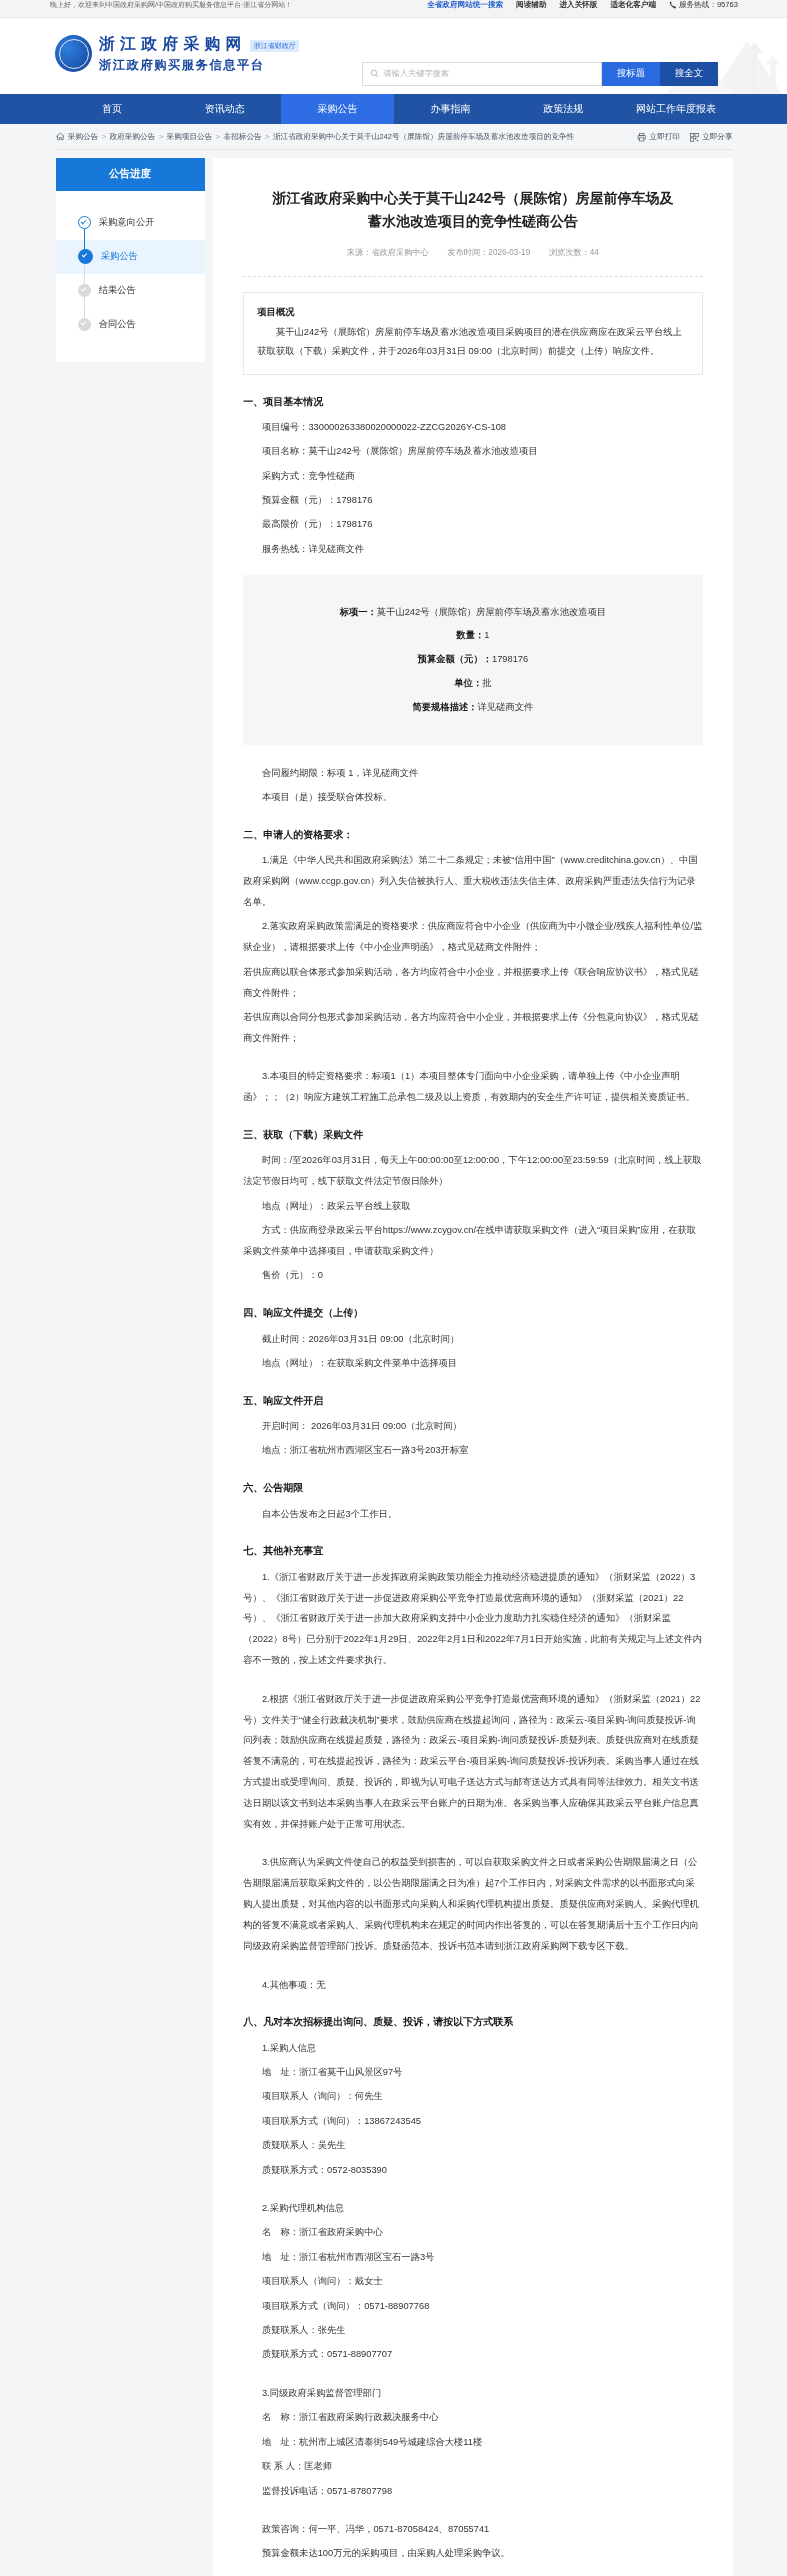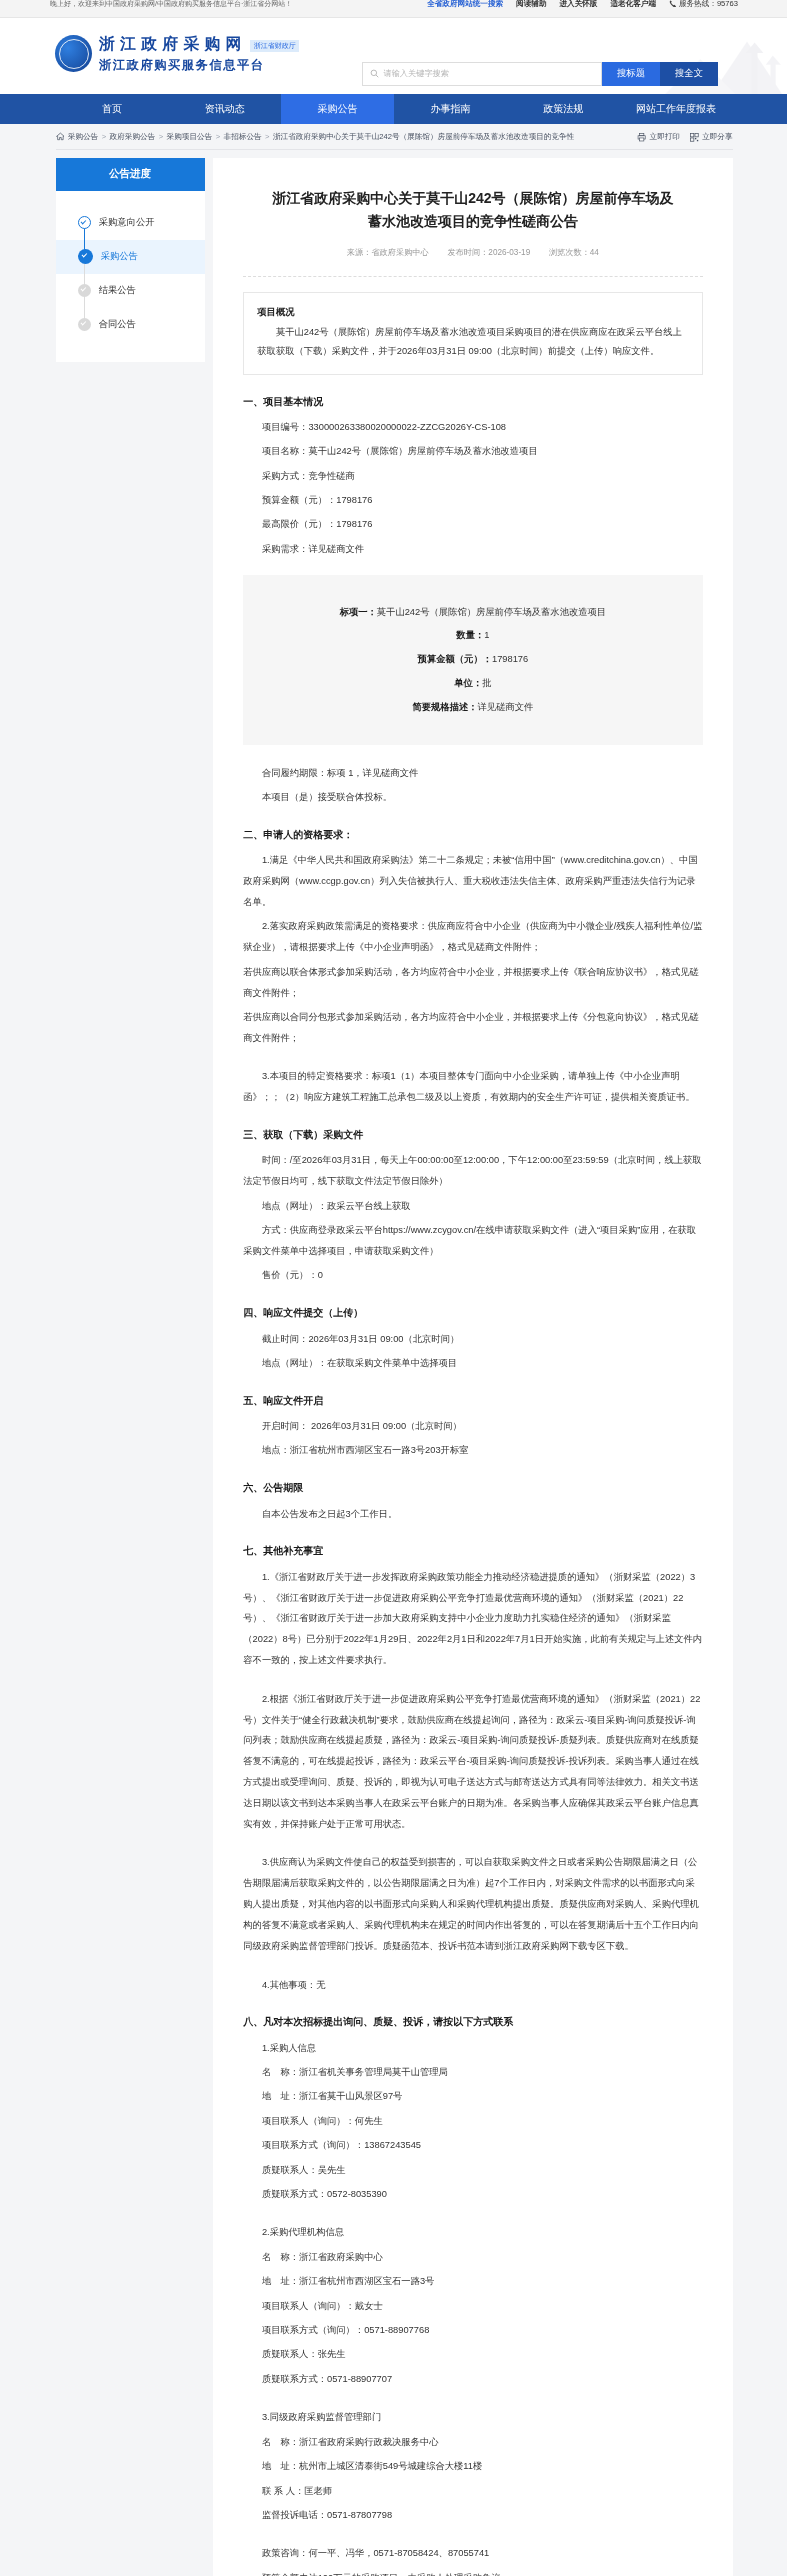--- a/index.html
+++ b/index.html
@@ -3,21 +3,21 @@
 <meta charset="utf-8">
 <style>
   * { box-sizing: border-box; margin: 0; padding: 0; }
   body {
     width: 788px; margin: 0 auto; background: #f4f5f7;
     font-family: "Liberation Sans", "DejaVu Sans", sans-serif;
     color: #333;
   }
   
   .topbar { height: 17.5px; background: #f4f4f4; border-bottom: 0.6px solid #e6e6e6;
-    display: flex; align-items: flex-end; justify-content: space-between; padding: 8px 50px;
+    display: flex; align-items: flex-start; justify-content: space-between; padding: 0 50px;
     font-size: 7px; color: #666; }
   .topbar-right { display: flex; align-items: center; gap: 13px; }
   .topbar-right .tlink { color: #333; font-weight: bold; cursor: pointer; font-size: 7.6px; }
   .topbar-right .tlink.blue { color: #2a63d4; }
   .hotline { display: flex; align-items: center; gap: 2.3px; color: #333; font-size: 7.6px; }
   
   .header { height: 76px; background: #fff; position: relative; overflow: hidden; }
   .logo-wrap { position: absolute; left: 55px; top: 16.3px; display: flex; align-items: center; }
   .logo-circle { width: 37px; height: 37px; border-radius: 50%;
     background: radial-gradient(circle at 35% 35%, #2f7fe0, #123f8f); position: relative; flex: 0 0 37px; }
@@ -229,21 +229,21 @@
         <div class="overview-box">
           <div class="ob-title">项目概况</div>
           <p>莫干山242号（展陈馆）房屋前停车场及蓄水池改造项目采购项目的潜在供应商应在政采云平台线上获取获取（下载）采购文件，并于2026年03月31日 09:00（北京时间）前提交（上传）响应文件。</p>
         </div>
         <div class="sec-h">一、项目基本情况</div>
         <p class="para ind">项目编号：330000263380020000022-ZZCG2026Y-CS-108</p>
         <p class="para ind">项目名称：莫干山242号（展陈馆）房屋前停车场及蓄水池改造项目</p>
         <p class="para ind">采购方式：竞争性磋商</p>
         <p class="para ind">预算金额（元）：1798176</p>
         <p class="para ind">最高限价（元）：1798176</p>
-        <p class="para ind">采购需求：详见磋商文件</p>
+        <p class="para ind">服务热线：详见磋商文件</p>
         <div class="graybox">
           <div class="gline"><b>标项一：</b>莫干山242号（展陈馆）房屋前停车场及蓄水池改造项目</div>
           <div class="gline"><b>数量：</b>1</div>
           <div class="gline"><b>预算金额（元）：</b>1798176</div>
           <div class="gline"><b>单位：</b>批</div>
           <div class="gline"><b>简要规格描述：</b>详见磋商文件</div>
         </div>
         <p class="para ind">合同履约期限：标项 1，详见磋商文件</p>
         <p class="para ind">本项目（是）接受联合体投标。</p>
         <div class="sec-h">二、申请人的资格要求：</div>
@@ -265,21 +265,20 @@
         <p class="para ind">地点：浙江省杭州市西湖区宝石一路3号203开标室</p>
         <div class="sec-h">六、公告期限</div>
         <p class="para ind">自本公告发布之日起3个工作日。</p>
         <div class="sec-h">七、其他补充事宜</div>
         <p class="para ind">1.《浙江省财政厅关于进一步发挥政府采购政策功能全力推动经济稳进提质的通知》（浙财采监（2022）3号）、《浙江省财政厅关于进一步促进政府采购公平竞争打造最优营商环境的通知》（浙财采监（2021）22号）、《浙江省财政厅关于进一步加大政府采购支持中小企业力度助力扎实稳住经济的通知》（浙财采监（2022）8号）已分别于2022年1月29日、2022年2月1日和2022年7月1日开始实施，此前有关规定与上述文件内容不一致的，按上述文件要求执行。</p>
         <p class="para ind sp">2.根据《浙江省财政厅关于进一步促进政府采购公平竞争打造最优营商环境的通知》（浙财采监（2021）22号）文件关于“健全行政裁决机制”要求，鼓励供应商在线提起询问，路径为：政采云-项目采购-询问质疑投诉-询问列表；鼓励供应商在线提起质疑，路径为：政采云-项目采购-询问质疑投诉-质疑列表。质疑供应商对在线质疑答复不满意的，可在线提起投诉，路径为：政采云平台-项目采购-询问质疑投诉-投诉列表。采购当事人通过在线方式提出或受理询问、质疑、投诉的，即视为认可电子送达方式与邮寄送达方式具有同等法律效力。相关文书送达日期以该文书到达本采购当事人在政采云平台账户的日期为准。各采购当事人应确保其政采云平台账户信息真实有效，并保持账户处于正常可用状态。</p>
         <p class="para ind sp">3.供应商认为采购文件使自己的权益受到损害的，可以自获取采购文件之日或者采购公告期限届满之日（公告期限届满后获取采购文件的，以公告期限届满之日为准）起7个工作日内，对采购文件需求的以书面形式向采购人提出质疑，对其他内容的以书面形式向采购人和采购代理机构提出质疑。质疑供应商对采购人、采购代理机构的答复不满意或者采购人、采购代理机构未在规定的时间内作出答复的，可以在答复期满后十五个工作日内向同级政府采购监督管理部门投诉。质疑函范本、投诉书范本请到浙江政府采购网下载专区下载。</p>
         <p class="para ind sp">4.其他事项：无</p>
         <div class="sec-h">八、凡对本次招标提出询问、质疑、投诉，请按以下方式联系</div>
         <p class="para ind">1.采购人信息</p>
-        <p class="para ind">名　称：浙江省机关事务管理局莫干山管理局</p>
         <p class="para ind">地　址：浙江省莫干山风景区97号</p>
         <p class="para ind">项目联系人（询问）：何先生</p>
         <p class="para ind">项目联系方式（询问）：13867243545</p>
         <p class="para ind">质疑联系人：吴先生</p>
         <p class="para ind">质疑联系方式：0572-8035390</p>
         <p class="para ind sp">2.采购代理机构信息</p>
         <p class="para ind">名　称：浙江省政府采购中心</p>
         <p class="para ind">地　址：浙江省杭州市西湖区宝石一路3号</p>
         <p class="para ind">项目联系人（询问）：戴女士</p>
         <p class="para ind">项目联系方式（询问）：0571-88907768</p>

